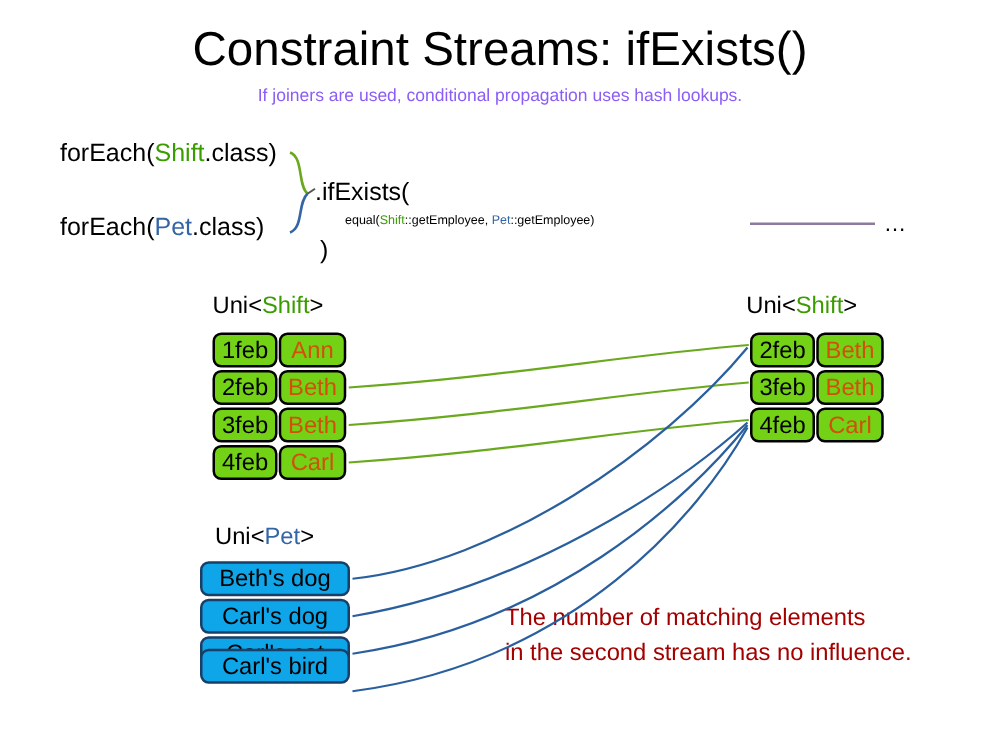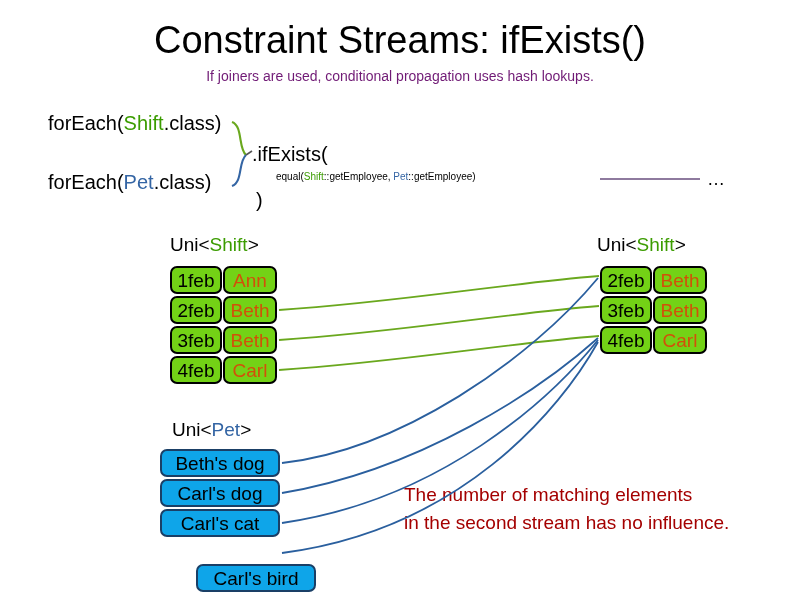--- a/index.html
+++ b/index.html
@@ -35,21 +35,21 @@
     color: #000000;
     white-space: nowrap;
   }
   .subtitle {
     position: absolute;
     left: 0; top: 66px;
     width: 800px;
     text-align: center;
     font-size: 14px;
     line-height: 20px;
-    color: #701a75;
+    color: #8b5cf6;
   }
 
   
   .code-line {
     position: absolute;
     font-size: 20px;
     line-height: 24px;
     white-space: nowrap;
     color: #000000;
   }
@@ -201,21 +201,21 @@
     <div class="cell cell-name">Beth</div>
   </div>
   <div class="tuple" style="left:600px; top:326px;">
     <div class="cell cell-date">4feb</div>
     <div class="cell cell-name">Carl</div>
   </div>
 
   <div class="petbox" style="left:160px; top:449px;">Beth's dog</div>
   <div class="petbox" style="left:160px; top:479px;">Carl's dog</div>
   <div class="petbox" style="left:160px; top:509px;">Carl's cat</div>
-  <div class="petbox" style="left:160px; top:564px;margin-left:36px;">Carl's bird</div>
+  <div class="petbox" style="left:160px; top:519px;">Carl's bird</div>
 
   <div class="note" style="top:482px;">The number of matching elements</div>
   <div class="note" style="top:510px;">in the second stream has no influence.</div>
 
   <svg id="wires" viewBox="0 0 800 600">
 
     <path d="M 232,122 C 243,126 238,148 246,155" fill="none" stroke="#6aa81e" stroke-width="2.1"></path>
     <path d="M 232,186 C 243,182 238,162 246,155" fill="none" stroke="#3465a4" stroke-width="2.1"></path>
     <path d="M 246,155 L 252,151" fill="none" stroke="#555555" stroke-width="1.6"></path>
 

